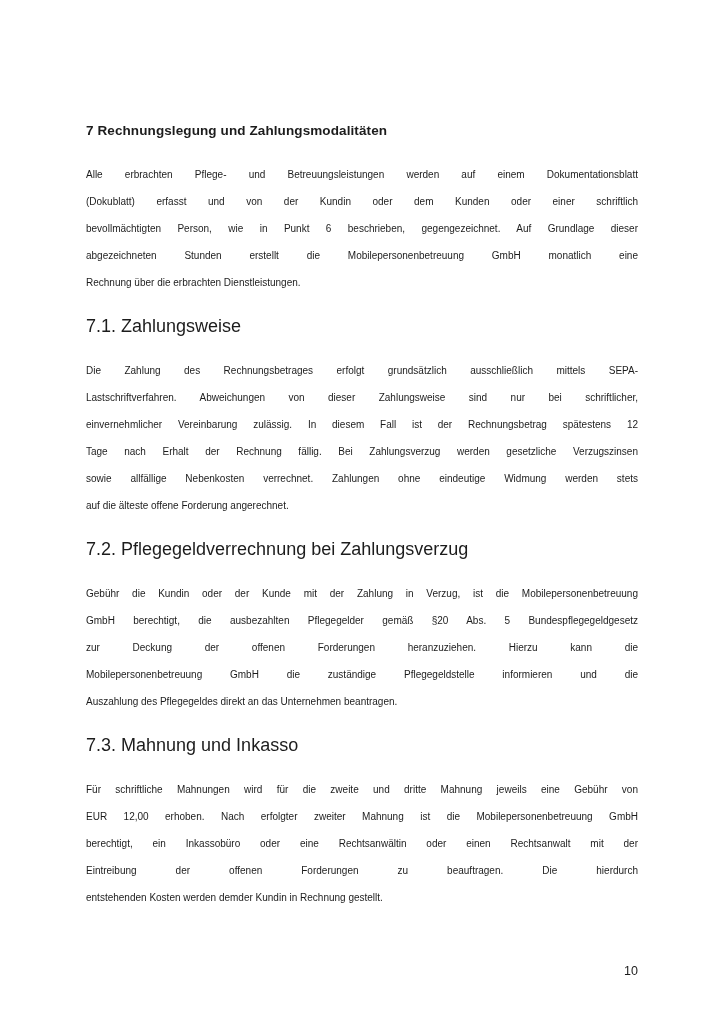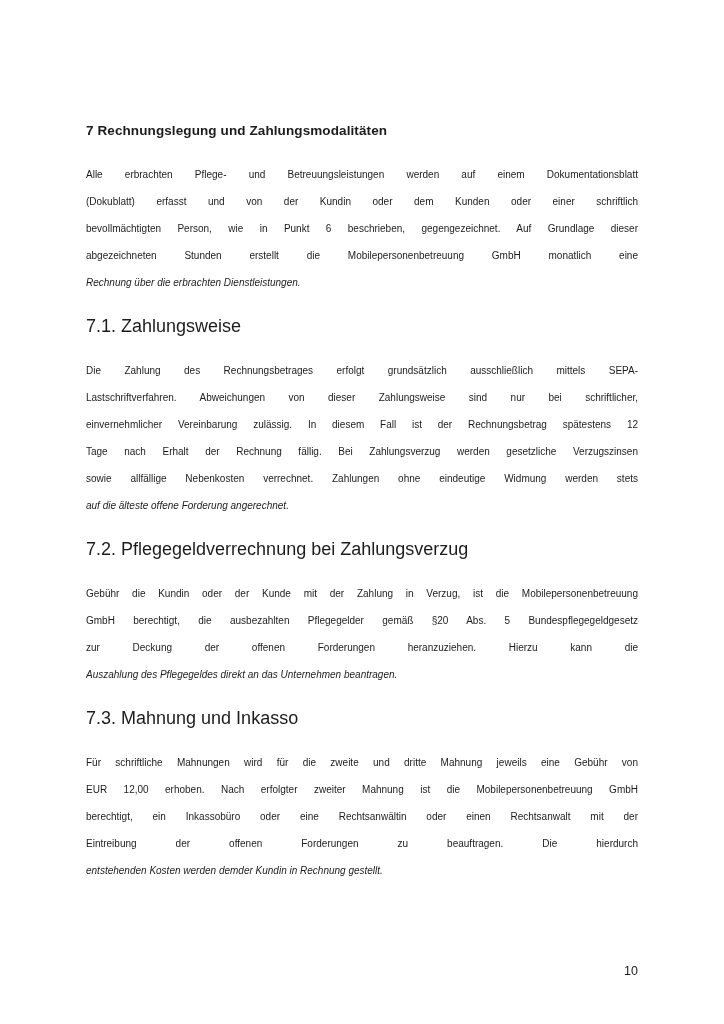--- a/index.html
+++ b/index.html
@@ -48,21 +48,20 @@
     line-height: 27px;
     height: 27px;
     overflow: hidden;
     text-align: justify;
     text-align-last: justify;
     white-space: normal;
   }
   .line.last {
     text-align: right;
     text-align-last: left;
-    font-style: italic;
   }
   .page-number {
     position: absolute;
     top: 962px;
     right: 86px;
     font-size: 12.5px;
     line-height: 18px;
   }
 </style>
 </head>
@@ -91,20 +90,21 @@
       <div class="line">sowie allfällige Nebenkosten verrechnet. Zahlungen ohne eindeutige Widmung werden stets</div>
       <div class="line last">auf die älteste offene Forderung angerechnet.</div>
     </div>
 
     <div class="subheading">7.2. Pflegegeldverrechnung bei Zahlungsverzug</div>
 
     <div class="para">
       <div class="line">Gebühr die Kundin oder der Kunde mit der Zahlung in Verzug, ist die Mobilepersonenbetreuung</div>
       <div class="line">GmbH berechtigt, die ausbezahlten Pflegegelder gemäß §20 Abs. 5 Bundespflegegeldgesetz</div>
       <div class="line">zur Deckung der offenen Forderungen heranzuziehen. Hierzu kann die</div>
+      <div class="line">Mobilepersonenbetreuung GmbH die zuständige Pflegegeldstelle informieren und die</div>
       <div class="line last">Auszahlung des Pflegegeldes direkt an das Unternehmen beantragen.</div>
     </div>
 
     <div class="subheading">7.3. Mahnung und Inkasso</div>
 
     <div class="para">
       <div class="line">Für schriftliche Mahnungen wird für die zweite und dritte Mahnung jeweils eine Gebühr von</div>
       <div class="line">EUR 12,00 erhoben. Nach erfolgter zweiter Mahnung ist die Mobilepersonenbetreuung GmbH</div>
       <div class="line">berechtigt, ein Inkassobüro oder eine Rechtsanwältin oder einen Rechtsanwalt mit der</div>
       <div class="line">Eintreibung der offenen Forderungen zu beauftragen. Die hierdurch</div>

